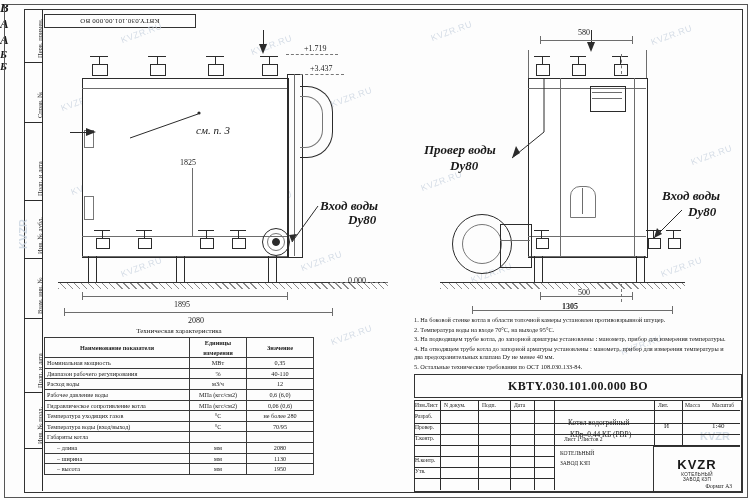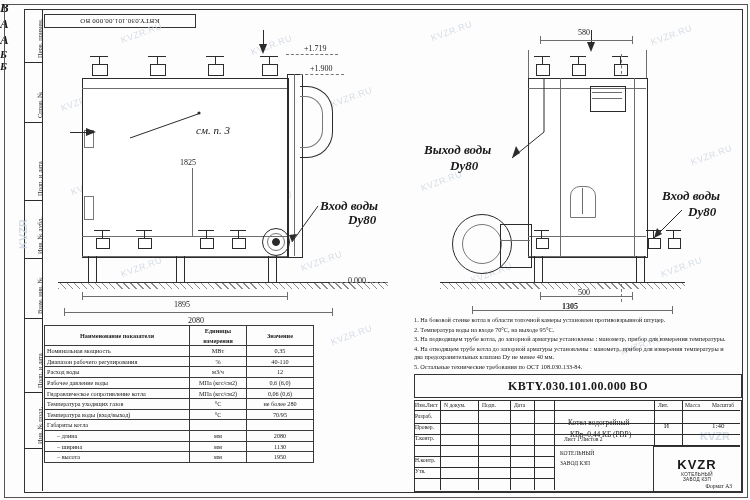--- a/index.html
+++ b/index.html
@@ -186,21 +186,21 @@
 
     <svg style="position:absolute;left:130px;top:108px;width:90px;height:34px;overflow:visible">
       <line x1="0" y1="30" x2="68" y2="6" stroke="#2b2b2b" stroke-width="1"></line>
       <circle cx="69" cy="5" r="1.6" fill="#2b2b2b"></circle>
     </svg>
     <div class="lbl lbl-it" style="left:196px;top:124px;font-size:11px;">см. п. 3</div>
 
     <div class="dash-h" style="left:286px;top:54px;width:52px;"></div>
     <div class="dim" style="left:304px;top:44px;">+1.719</div>
     <div class="dash-h" style="left:300px;top:74px;width:44px;"></div>
-    <div class="dim" style="left:310px;top:64px;">+1.900</div>
+    <div class="dim" style="left:310px;top:64px;">+3.437</div>
     <div class="dim" style="left:348px;top:276px;">0.000</div>
     <div class="dash-h" style="left:330px;top:282px;width:58px;"></div>
 
     <div class="ln v thin" style="left:192px;top:168px;height:68px;"></div>
     <div class="dim" style="left:180px;top:158px;">1825</div>
 
     <div class="ln h thin" style="left:82px;top:296px;width:205px;"></div>
     <div class="ln v thin" style="left:82px;top:292px;height:8px;"></div>
     <div class="ln v thin" style="left:287px;top:292px;height:8px;"></div>
     <div class="dim" style="left:174px;top:300px;">1895</div>
@@ -309,38 +309,41 @@
     <div class="dim" style="left:578px;top:288px;">500</div>
 
     <div class="ln h thin" style="left:472px;top:310px;width:200px;"></div>
     <div class="ln v thin" style="left:472px;top:306px;height:8px;"></div>
     <div class="ln v thin" style="left:672px;top:306px;height:8px;"></div>
     <div class="dim" style="left:562px;top:302px;font-weight:bold;">1305</div>
 
     <div class="ln v thin" style="left:528px;top:50px;height:28px;"></div>
     <div class="ln v thin" style="left:646px;top:50px;height:28px;"></div>
 
-    <div class="lbl big" style="left:424px;top:142px;">Выход воды</div>
+    <div class="lbl big" style="left:424px;top:142px;">Провер воды</div>
     <div class="lbl big" style="left:450px;top:158px;">Dy80</div>
     <svg style="position:absolute;left:506px;top:78px;width:52px;height:94px;overflow:visible">
       <line x1="38" y1="0" x2="38" y2="54" stroke="#2b2b2b" stroke-width="1"></line>
       <line x1="38" y1="54" x2="6" y2="80" stroke="#2b2b2b" stroke-width="1"></line>
       <polygon points="6,80 14,75 10,68" fill="#2b2b2b"></polygon>
     </svg>
 
     <div class="lbl big" style="left:662px;top:188px;">Вход воды</div>
     <div class="lbl big" style="left:688px;top:204px;">Dy80</div>
     <svg style="position:absolute;left:648px;top:206px;width:44px;height:40px;overflow:visible">
       <line x1="34" y1="4" x2="6" y2="32" stroke="#2b2b2b" stroke-width="1"></line>
       <polygon points="6,32 14,28 9,22" fill="#2b2b2b"></polygon>
     </svg>
   </div>
 
   <table class="tech">
     <tbody>
+        <tr>
+          <td class="title" colspan="3">Техническая характеристика</td>
+        </tr>
     <tr>
       <th>Наименование показателя</th>
       <th class="c" style="width:52px">Единицы измерения</th>
       <th class="c" style="width:62px">Значение</th>
     </tr>
     <tr>
       <td>Номинальная мощность</td>
       <td class="c">МВт</td>
       <td class="c">0,35</td>
     </tr>

